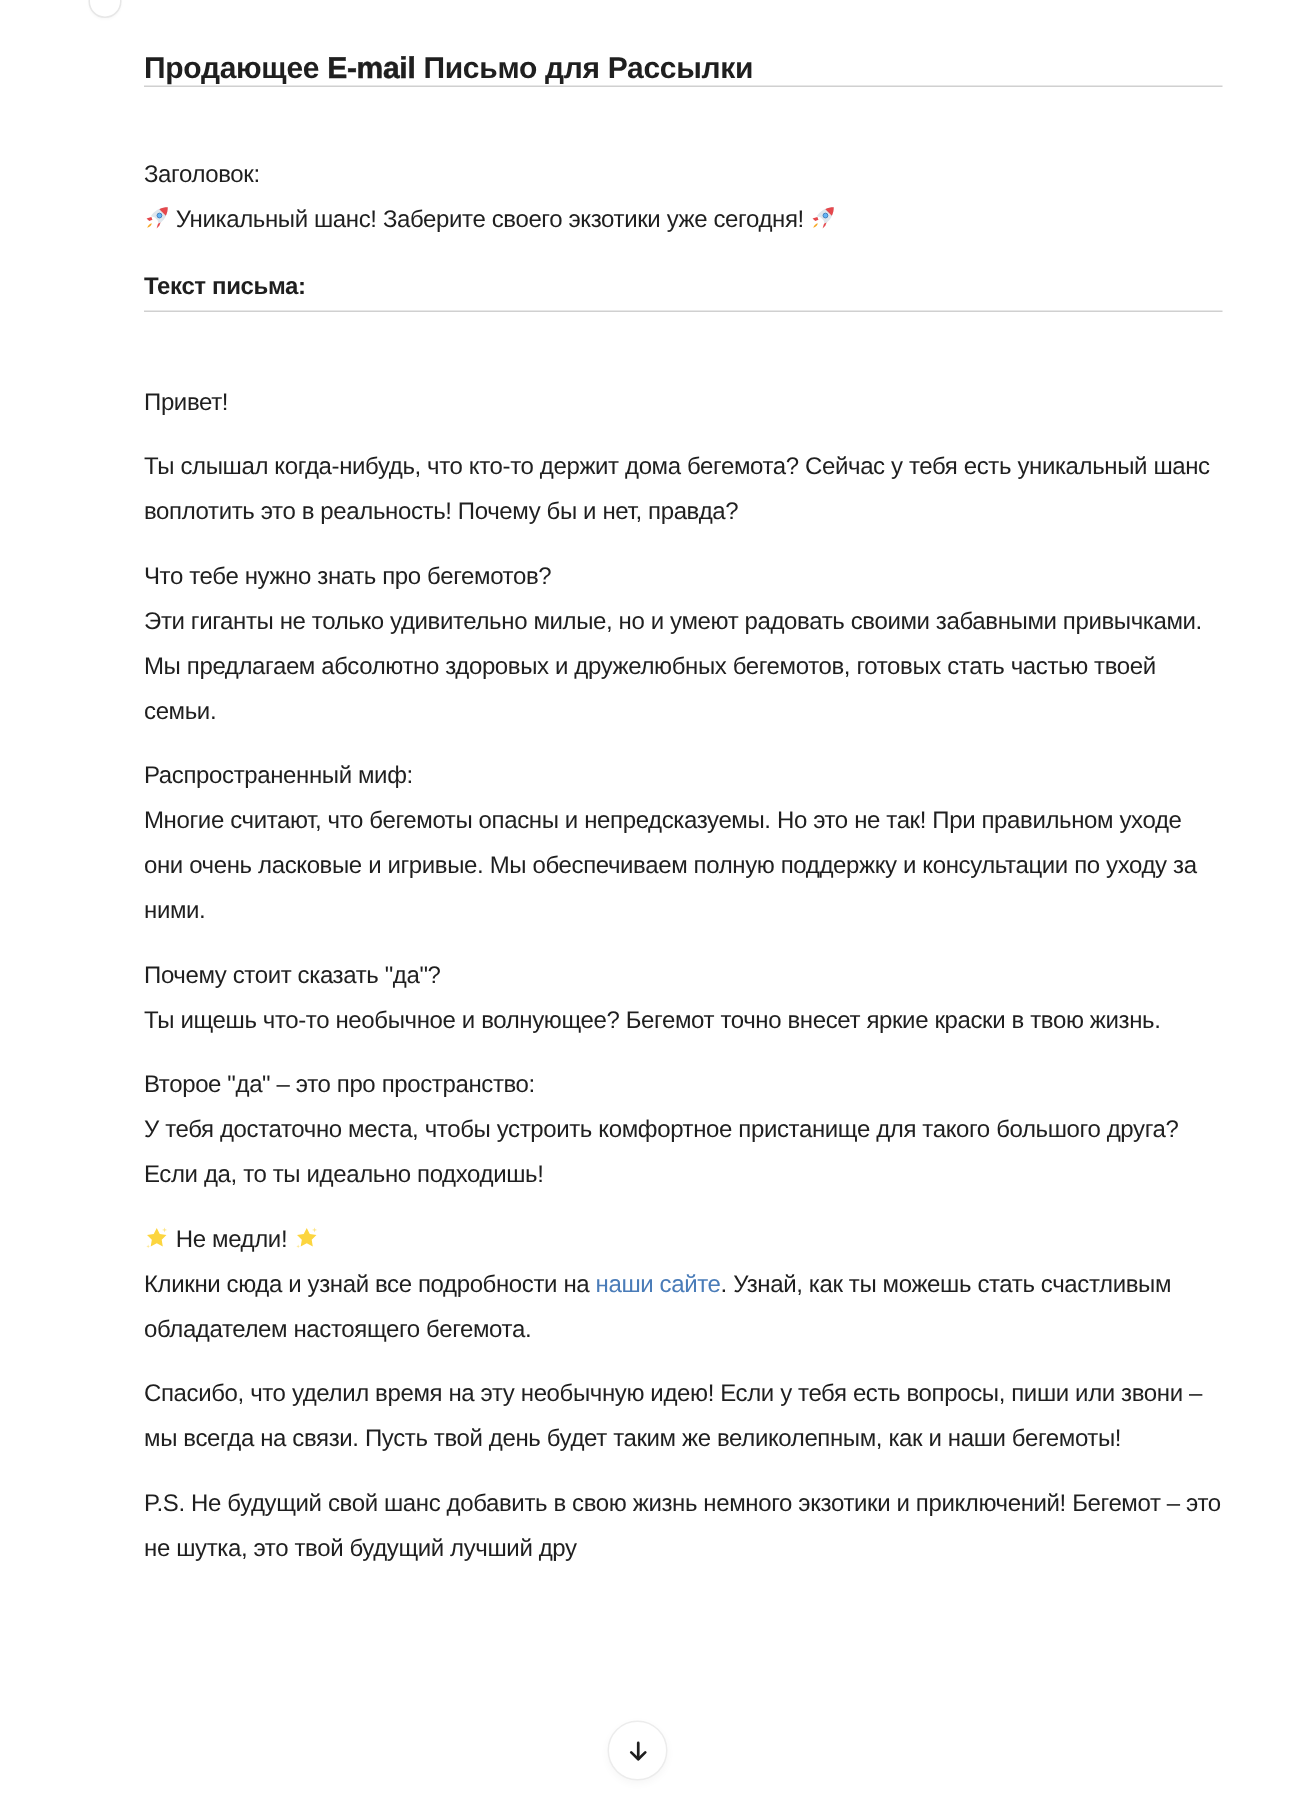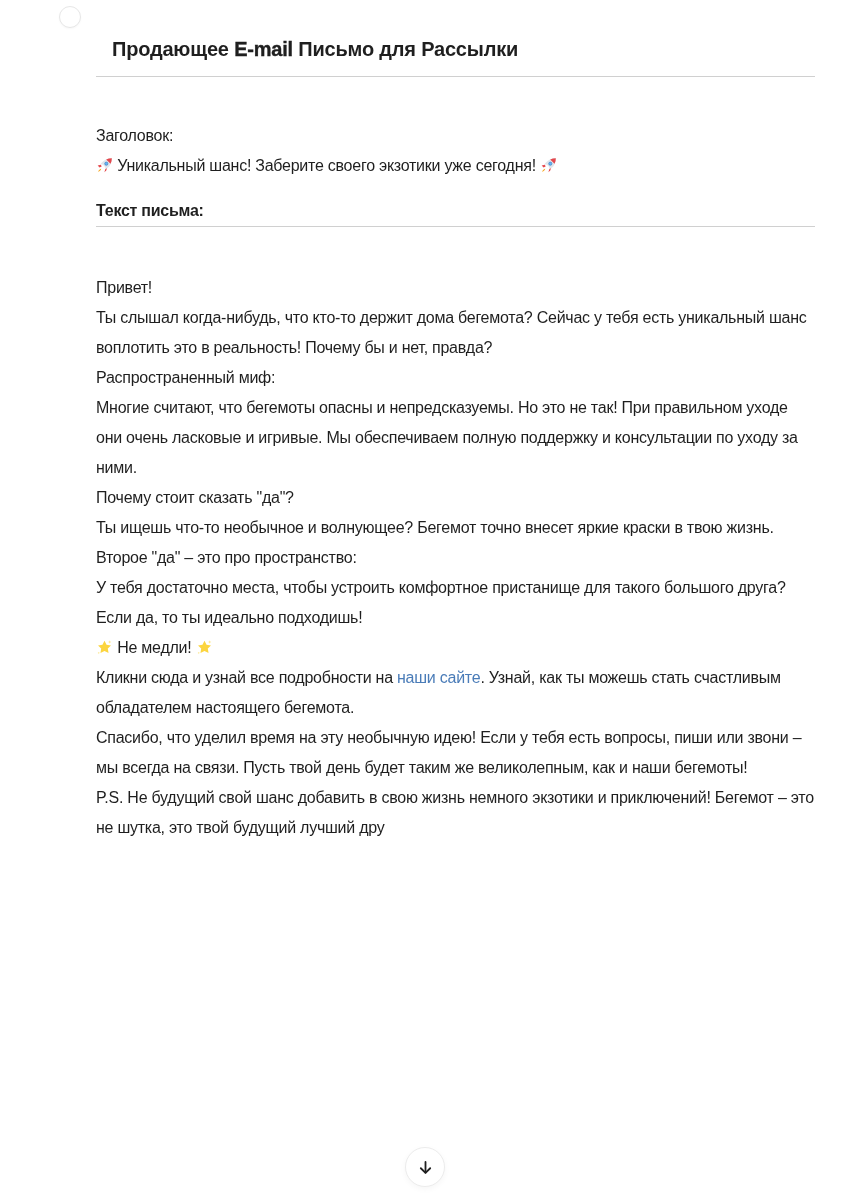--- a/index.html
+++ b/index.html
@@ -25,22 +25,22 @@
     left: 59px;
     top: -10px;
     width: 20px;
     height: 20px;
     border-radius: 50%;
     background: #ffffff;
     border: 1px solid #e7e7e7;
     box-shadow: 0 1px 2px rgba(0,0,0,0.03);
   }
   .doc-title {
-    margin: 16px;
-    padding-top: 22px;
+    margin: 0;
+    padding-top: 35px;
     font-size: 20px;
     line-height: 22px;
     font-weight: 700;
     letter-spacing: -0.2px;
   }
   .title-em { font-weight: 700; -webkit-text-stroke: 0.35px currentColor; }
   hr.divider {
     border: none;
     border-top: 1px solid var(--divider, #d0d0d0);
     margin: 0;
@@ -49,21 +49,21 @@
   .divider-2 { margin-top: 46px; }
   .meta p, .email-body p {
     margin: 0;
     font-size: 16px;
     line-height: 30px;
     letter-spacing: -0.25px;
   }
   .subject-block { margin-top: 44px !important; }
   .body-label { margin-top: 15px !important; font-weight: 700; }
   .email-body { margin-top: 46px; padding-bottom: 10px; }
-  .email-body p { margin-top: 0; }
+  .email-body p { margin-top: 13px; }
   .email-body p:first-child { margin-top: 15px; }
   strong { font-weight: 400; }
   a.link {
     color: var(--link, #4a7cb8);
     text-decoration: none;
     cursor: pointer;
   }
   .emoji-icon {
     display: inline-block;
     vertical-align: -3px;
@@ -120,20 +120,21 @@
           </svg></span>
     </p>
     <p class="body-label">Текст письма:</p>
   </div>
 
   <hr class="divider divider-2">
 
   <div class="email-body">
       <p>Привет!</p>
       <p>Ты слышал когда-нибудь, что кто-то держит дома бегемота? Сейчас у тебя есть уникальный шанс воплотить это в реальность! Почему бы и нет, правда?</p>
+      <p><strong>Что тебе нужно знать про бегемотов?</strong><br>Эти гиганты не только удивительно милые, но и умеют радовать своими забавными привычками. Мы предлагаем абсолютно здоровых и дружелюбных бегемотов, готовых стать частью твоей семьи.</p>
       <p><strong>Распространенный миф:</strong><br>Многие считают, что бегемоты опасны и непредсказуемы. Но это не так! При правильном уходе они очень ласковые и игривые. Мы обеспечиваем полную поддержку и консультации по уходу за ними.</p>
       <p><strong>Почему стоит сказать "да"?</strong><br>Ты ищешь что-то необычное и волнующее? Бегемот точно внесет яркие краски в твою жизнь.</p>
       <p><strong>Второе "да" – это про пространство:</strong><br>У тебя достаточно места, чтобы устроить комфортное пристанище для такого большого друга? Если да, то ты идеально подходишь!</p>
       <p><strong><span class="emoji-icon"><svg width="17" height="17" viewBox="0 0 16 16">
               <path d="M8 1.6l1.9 3.8 4.2.6-3 3 .7 4.2L8 11.2l-3.8 2 .7-4.2-3-3 4.2-.6z" fill="#fcd53f"></path>
               <path d="M12.9 1.2l.4 1.2 1.2.4-1.2.4-.4 1.2-.4-1.2-1.2-.4 1.2-.4z" fill="#fde68a"></path>
               <path d="M2.6 11.9l.3.9.9.3-.9.3-.3.9-.3-.9-.9-.3.9-.3z" fill="#fde68a"></path>
             </svg></span> Не медли! <span class="emoji-icon"><svg width="17" height="17" viewBox="0 0 16 16">
               <path d="M8 1.6l1.9 3.8 4.2.6-3 3 .7 4.2L8 11.2l-3.8 2 .7-4.2-3-3 4.2-.6z" fill="#fcd53f"></path>
               <path d="M12.9 1.2l.4 1.2 1.2.4-1.2.4-.4 1.2-.4-1.2-1.2-.4 1.2-.4z" fill="#fde68a"></path>

